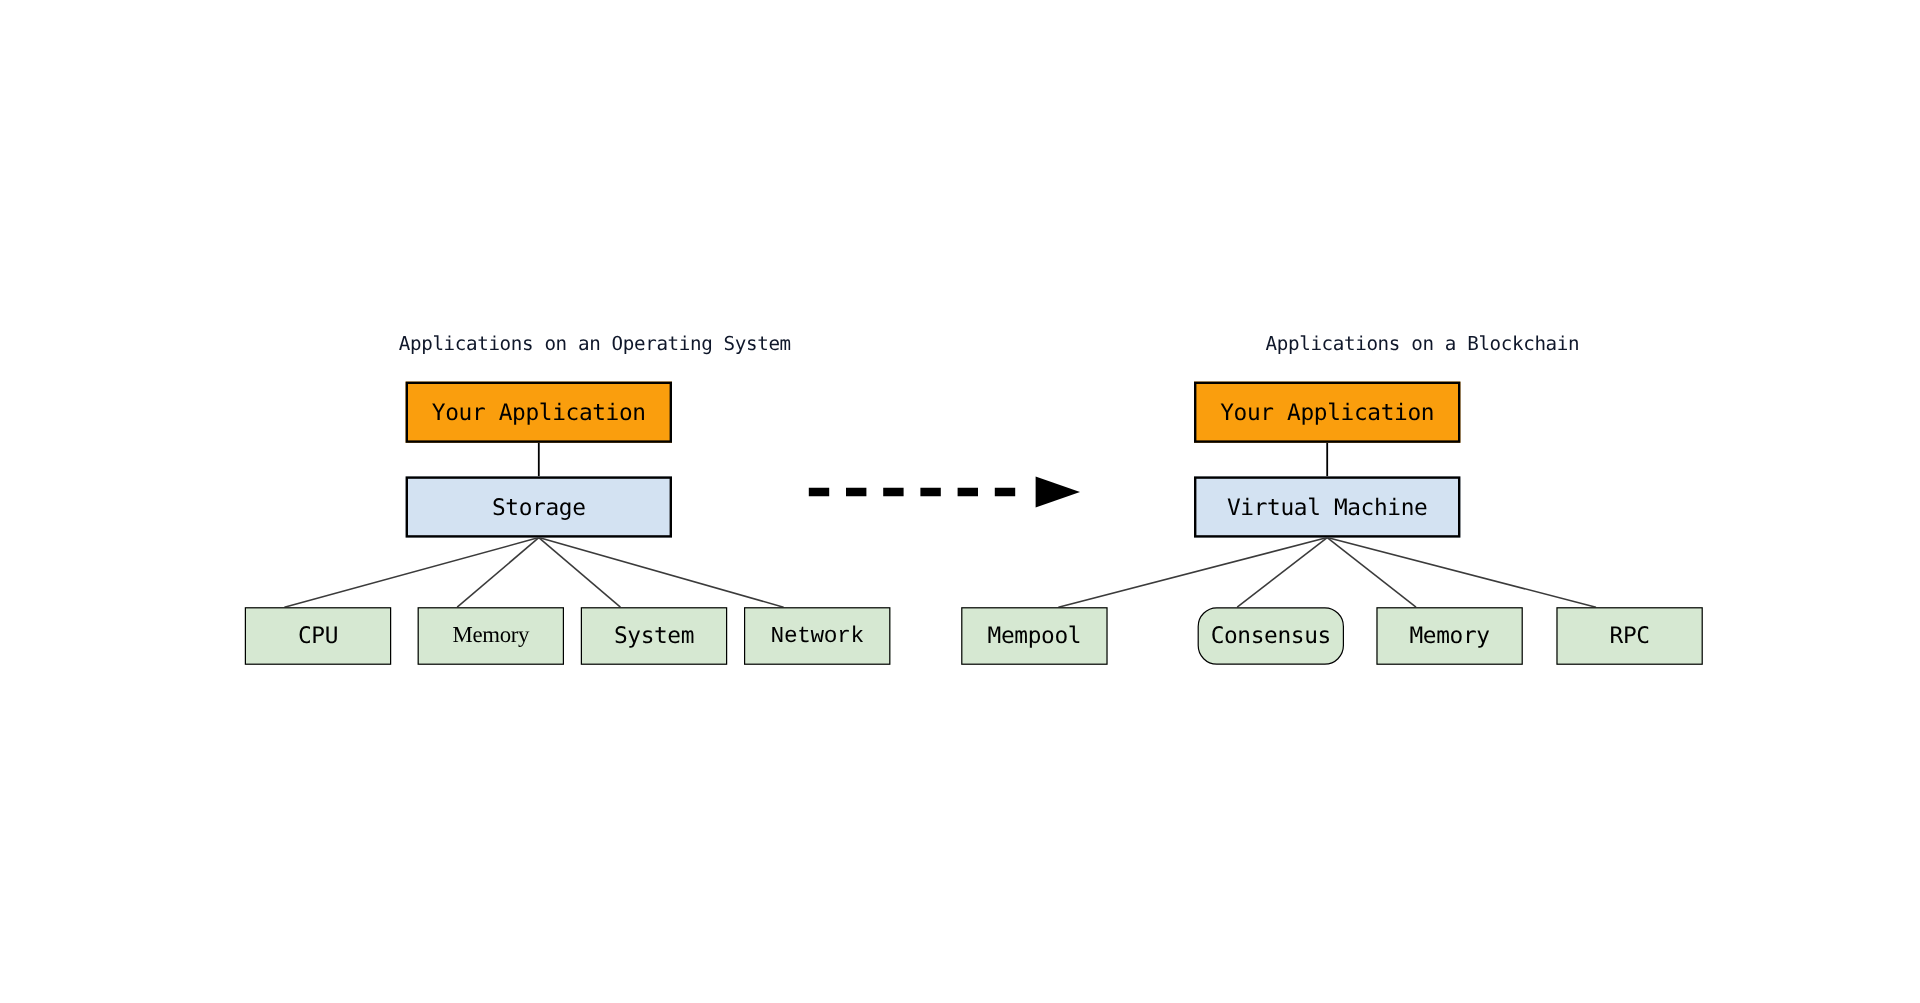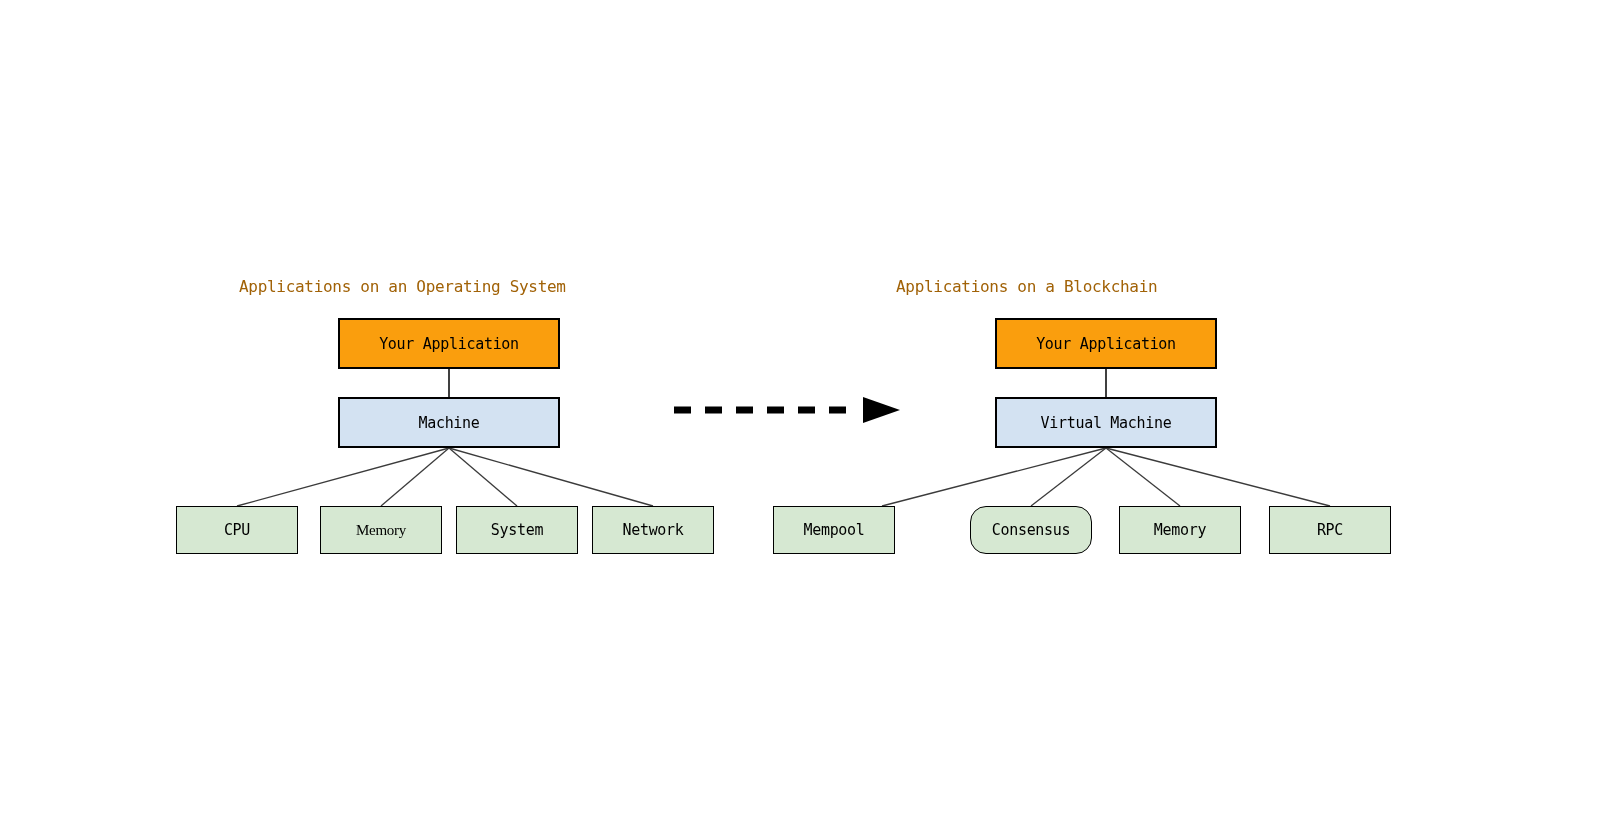--- a/index.html
+++ b/index.html
@@ -35,33 +35,33 @@
   .edges line.arrow-line {
     stroke: var(--arrow, #000000);
     stroke-width: 7;
   }
   .edges polygon.arrow-head {
     fill: var(--arrow, #000000);
   }
   .panel-title {
     position: absolute;
     width: 420px;
-    text-align: left;
+    text-align: right;
     font-size: 16px;
-    color: #a16207;
+    color: #0f172a;
     white-space: nowrap;
     letter-spacing: -0.3px;
   }
   .node {
     position: absolute;
     box-sizing: border-box;
     display: flex;
     align-items: center;
     justify-content: center;
-    font-size: 15px;
+    font-size: 19px;
     color: #000000;
     white-space: nowrap;
     letter-spacing: -0.3px;
   }
   .node.app {
     width: 222px;
     height: 51px;
     background: var(--app-fill, #FA9E0D);
     border: 2px solid var(--border, #000000);
   }
@@ -69,20 +69,21 @@
     width: 222px;
     height: 51px;
     background: var(--middle-fill, #D3E2F2);
     border: 2px solid var(--border, #000000);
   }
   .node.child {
     width: 122px;
     height: 48px;
     background: var(--child-fill, #D6E8D2);
     border: 1.5px solid var(--border, #000000);
+    margin-left: 28px;
   }
 </style>
 </head>
 <body>
 
 <div class="canvas">
 
   <svg class="edges" width="1600" height="836" viewBox="0 0 1600 836" aria-hidden="true">
 
     <line class="connector" x1="449" y1="369" x2="449" y2="397"></line>
@@ -103,33 +104,33 @@
     <polygon class="arrow-head" points="900,410 863,397 863,423"></polygon>
   </svg>
 
   <div class="panel-title" style="left:239px; top:277px;">Applications on an Operating System</div>
 
   <div class="node app" style="left:338px; top:318px;">
     <span>Your Application</span>
   </div>
 
   <div class="node middle" style="left:338px; top:397px;">
-    <span>Machine</span>
+    <span>Storage</span>
   </div>
 
   <div class="node child" style="left:176px; top:506px;">
     <span>CPU</span>
   </div>
   <div class="node child" style="left:320px; top:506px;font-family:Liberation Serif, serif;">
     <span>Memory</span>
   </div>
   <div class="node child" style="left:456px; top:506px;">
     <span>System</span>
   </div>
-  <div class="node child" style="left:592px; top:506px;">
+  <div class="node child" style="left:592px; top:506px;font-family:Liberation Mono, monospace;">
     <span>Network</span>
   </div>
 
   <div class="panel-title" style="left:896px; top:277px;">Applications on a Blockchain</div>
 
   <div class="node app" style="left:995px; top:318px;">
     <span>Your Application</span>
   </div>
 
   <div class="node middle" style="left:995px; top:397px;">

